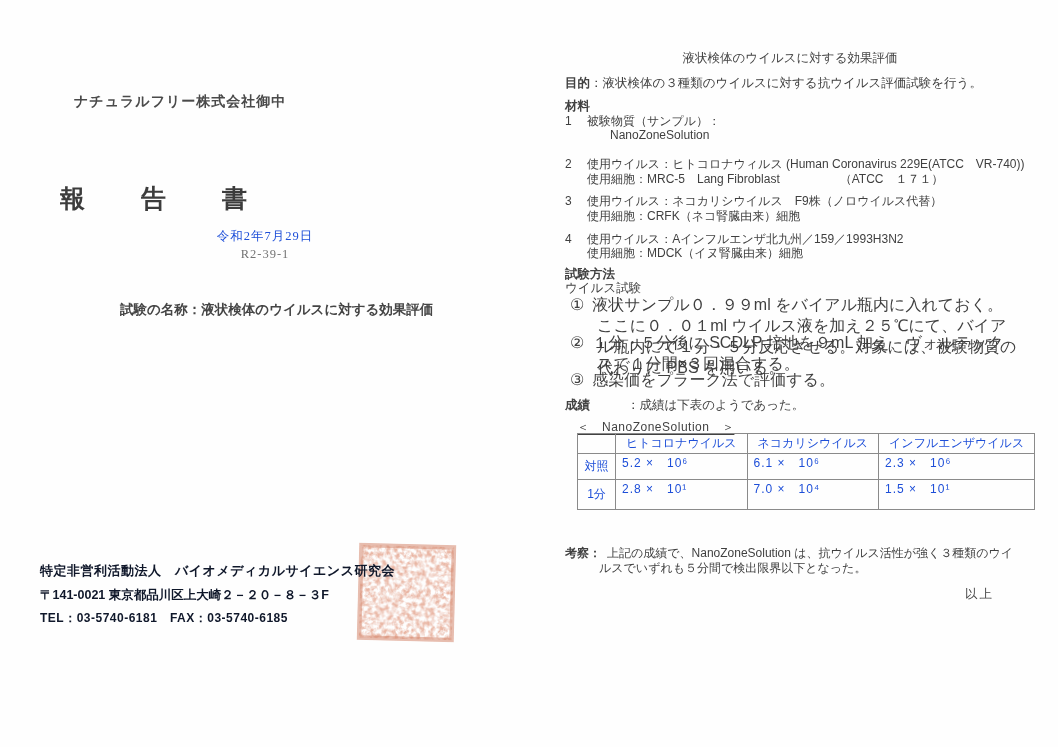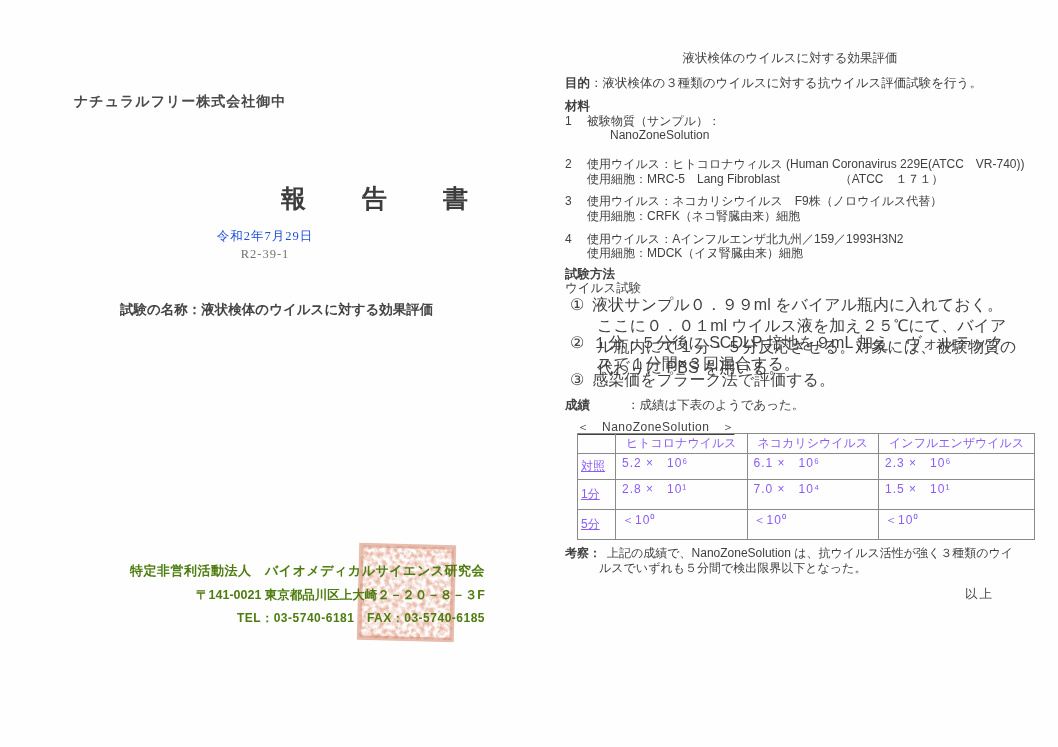--- a/index.html
+++ b/index.html
@@ -18,21 +18,21 @@
   }
   .abs { position: absolute; }
 
   
   .recipient {
     left: 74px; top: 93px;
     font-size: 14px; font-weight: bold; letter-spacing: 1px; color: #4a4a4a;
   }
   .report-title {
     left: 60px; top: 182px; width: 410px;
-    text-align: right;
+    text-align: left;
     font-family: "Liberation Serif", serif;
     font-size: 25px; font-weight: bold; letter-spacing: 2px; color: #3c3c3c;
   }
   .report-date {
     left: 60px; top: 228px; width: 410px;
     text-align: center;
     font-family: "Liberation Serif", serif;
     font-size: 12.5px; color: #1d4ed8; letter-spacing: 1px;
   }
   .report-number {
@@ -40,22 +40,22 @@
     text-align: center;
     font-family: "Liberation Serif", serif;
     font-size: 12.5px; color: #737373; letter-spacing: 1px;
   }
   .test-name {
     left: 120px; top: 301px;
     font-size: 13.5px; font-weight: bold; color: #454545;
   }
   .org-block {
     left: 40px; top: 562px; width: 445px;
-    text-align: right; z-index: 2;
-    font-weight: bold; color: #4d7c0f;
+    text-align: left; z-index: 2;
+    font-weight: bold; color: #0f172a;
   }
   .org-block .org-name { font-size: 13px; margin-bottom: 7px; letter-spacing: 0.5px; }
   .org-block .org-address { font-size: 12.5px; margin-bottom: 6px; }
   .org-block .org-telfax { font-size: 12px; letter-spacing: 0.5px; }
   .stamp {
     left: 358px; top: 544px; width: 97px; height: 97px;
     z-index: 1; opacity: 0.9; transform: rotate(1.5deg);
   }
 
   
@@ -87,30 +87,30 @@
   .table-caption {
     left: 577px; top: 419px;
     font-size: 12px; color: #424242;
     text-decoration: underline;
     text-underline-offset: 3px;
     letter-spacing: 0.5px;
   }
   .results-table {
     left: 577px; top: 433px;
     border-collapse: collapse;
-    font-size: 12px; color: #8b5cf6; border-radius: 25px;
+    font-size: 12px; color: #1d4ed8; border-radius: 25px;
   }
   .results-table td, .results-table th {
     border: 1px solid #8a8a8a;
     font-weight: normal;
     vertical-align: top;
     padding: 1px 6px;
   }
   .results-table th { text-align: center; padding: 1px 10px; white-space: nowrap; }
-  .results-table .row-label { width: 38px; vertical-align: middle; padding: 1px 3px; white-space: nowrap; text-decoration: underline; }
+  .results-table .row-label { width: 38px; text-align: center; vertical-align: middle; padding: 1px 3px; white-space: nowrap; }
   .results-table .val { min-width: 105px; letter-spacing: 1px; white-space: nowrap; }
   .results-table tr.r-taisho td { height: 26px; }
   .results-table tr.r-1min  td { height: 30px; }
   .results-table tr.r-5min  td { height: 30px; }
 
   .discussion {
     left: 565px; top: 546px; width: 458px;
     font-size: 12px; line-height: 15px;
     padding-left: 34px; text-indent: -34px;
   }
@@ -195,26 +195,20 @@
       <td class="val">5.2 ×　10⁶</td>
       <td class="val">6.1 ×　10⁶</td>
       <td class="val">2.3 ×　10⁶</td>
     </tr>
     <tr class="r-1min">
       <td class="row-label">1分</td>
       <td class="val">2.8 ×　10¹</td>
       <td class="val">7.0 ×　10⁴</td>
       <td class="val">1.5 ×　10¹</td>
     </tr>
-    <tr class="r-5min">
-      <td class="row-label">5分</td>
-      <td class="val">＜10⁰</td>
-      <td class="val">＜10⁰</td>
-      <td class="val">＜10⁰</td>
-    </tr>
   </tbody>
     </table>
 
   <div class="abs discussion"><span class="d-label">考察：</span><span>上記の成績で、NanoZoneSolution は、抗ウイルス活性が強く３種類のウイルスでいずれも５分間で検出限界以下となった。</span></div>
 
   <div class="abs closing">以上</div>
 
 </div>
 
 </body></html>

